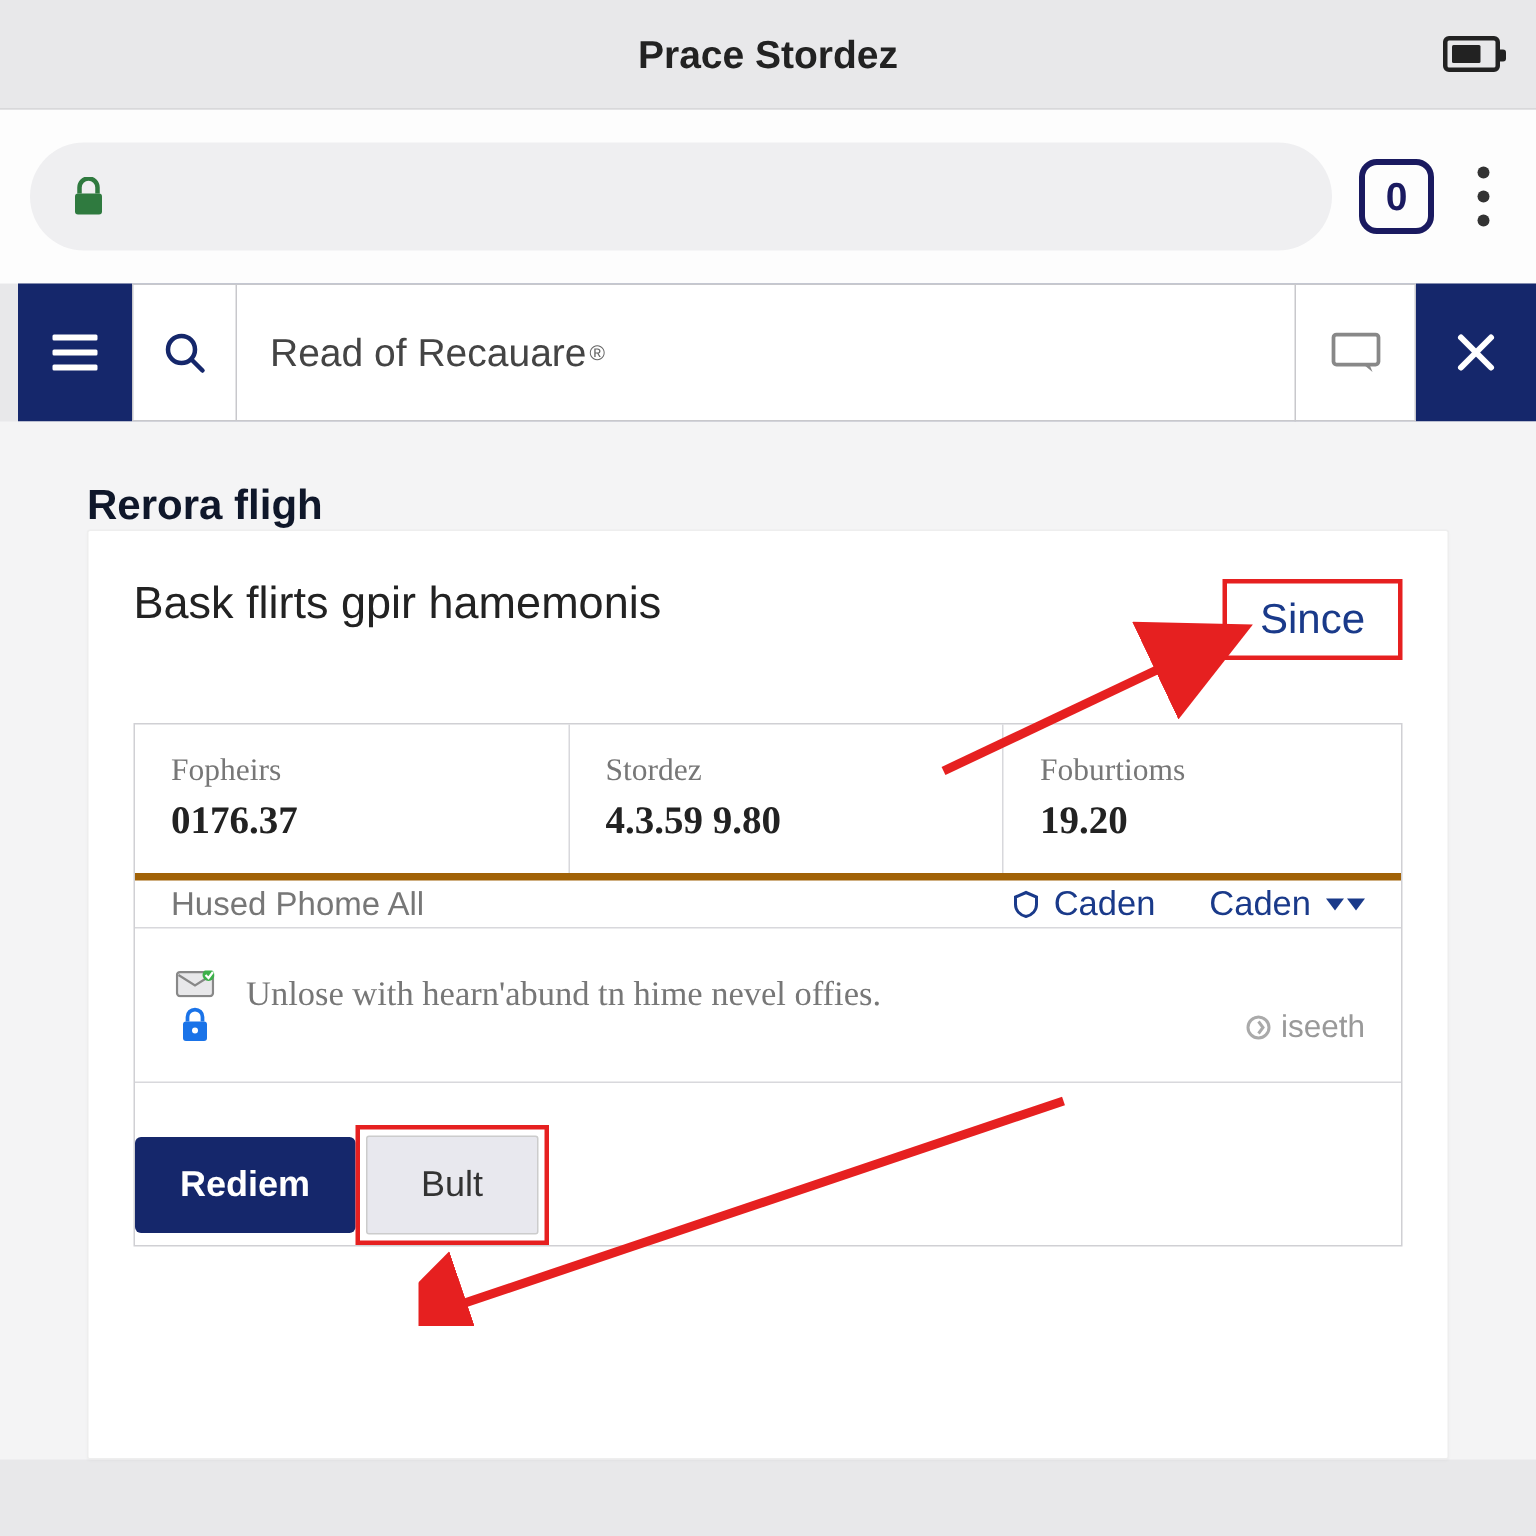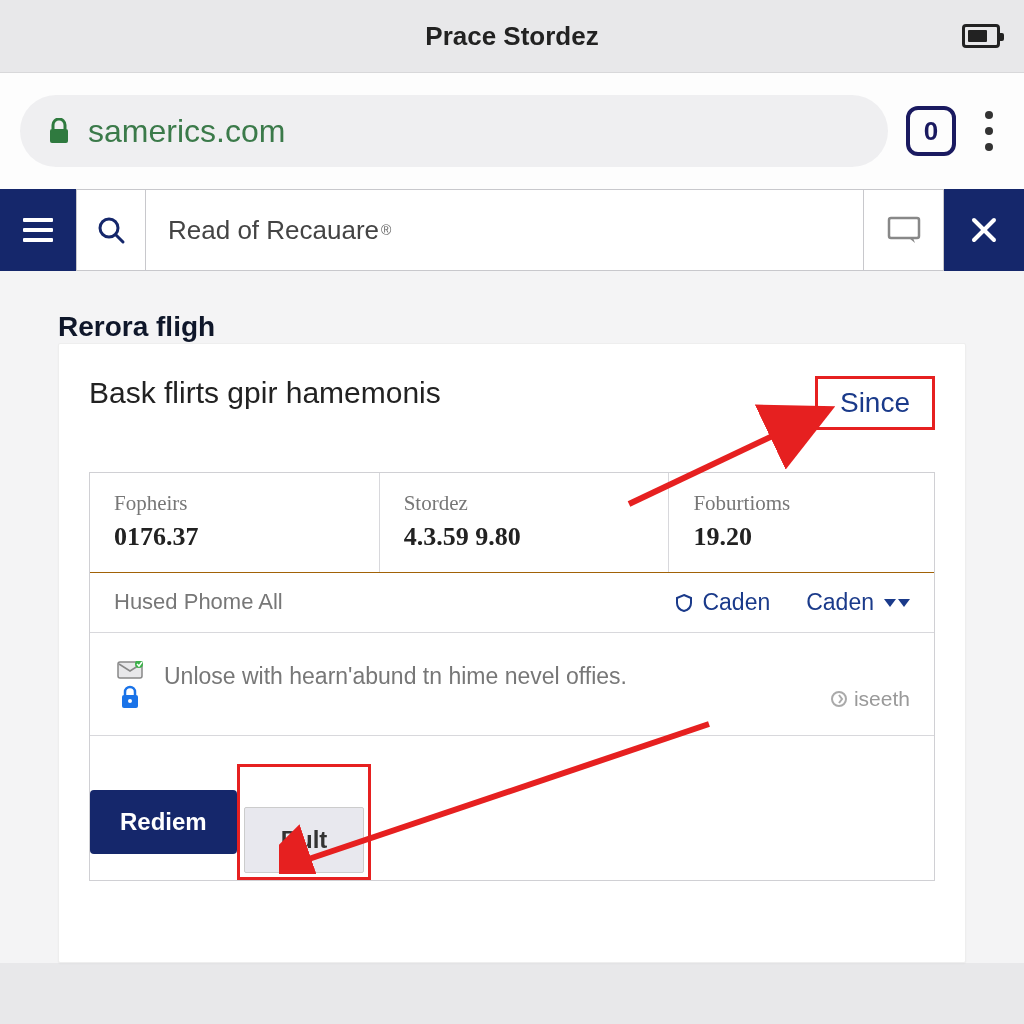--- a/index.html
+++ b/index.html
@@ -109,24 +109,25 @@
 }
 .kebab span {
   width: 8px;
   height: 8px;
   background: #333;
   border-radius: 50%;
 }
 
 
 .sitebar {
-  height: 82px;
+  height: 92px;
   background: #15276b;
   display: flex;
   align-items: stretch;
+  margin-left: 12px;
 }
 .hamburger-btn {
   width: 76px;
   display: flex;
   align-items: center;
   justify-content: center;
   flex-direction: column;
   gap: 6px;
 }
 .hamburger-btn span {
@@ -236,23 +237,23 @@
 }
 .stat-value {
   font-size: 26px;
   font-weight: 700;
   color: #222;
 }
 
 .filter-row {
   display: flex;
   justify-content: space-between;
-  align-items: flex-start;
-  padding: 16px 24px;
-  border-top: 1px solid #a16207;
+  align-items: flex-end;
+  padding: 2px 24px;
+  border-top: 5px solid #a16207;
   border-bottom: 1px solid #d8d8dc;
 }
 .filter-left {
   font-size: 22px;
   color: #777;
 }
 .filter-right {
   display: flex;
   align-items: center;
   gap: 36px;
@@ -300,20 +301,21 @@
 .credit-title {
   font-size: 25px;
   font-weight: 700;
   color: #222;
   margin-bottom: 4px;
 }
 .credit-desc {
   font-size: 23px;
   color: #777;
   line-height: 1.35;
+  font-family: Liberation Serif, serif;
 }
 .credit-right {
   display: flex;
   align-items: center;
   gap: 6px;
   color: #999;
   font-size: 21px;
   margin-top: 26px;
 }
 
@@ -329,25 +331,24 @@
   font-size: 24px;
   font-weight: 600;
   padding: 18px 30px;
   border: none;
   border-radius: 4px;
 }
 .bult-btn {
   background: #e8e8ee;
   color: #333;
   font-size: 24px;
-  font-weight: 700;
+  font-weight: 400;
   padding: 18px 36px;
   border: 1px solid #ccc;
   border-radius: 2px;
-  margin-top: 36px;
 }
 .bult-outline {
   border: 3px solid #e62020;
   padding: 4px;
   display: inline-block;
 }
 
 
 .arrow {
   position: absolute;
@@ -366,21 +367,20 @@
 </div>
 
 <div class="browserbar">
   <div class="addresspill">
     <span class="lock-icon">
       <svg width="22" height="26" viewBox="0 0 22 26">
         <rect x="2" y="11" width="18" height="14" rx="2" fill="#2f7a3f"></rect>
         <path d="M5 11 V7 a6 6 0 0 1 12 0 V11" fill="none" stroke="#2f7a3f" stroke-width="3"></path>
       </svg>
     </span>
-    <span class="url-text">samerics.com</span>
   </div>
   <div class="tabcount">
     <span>0</span>
   </div>
   <div class="kebab">
     <span></span>
       <span></span>
       <span></span>
   </div>
 </div>

